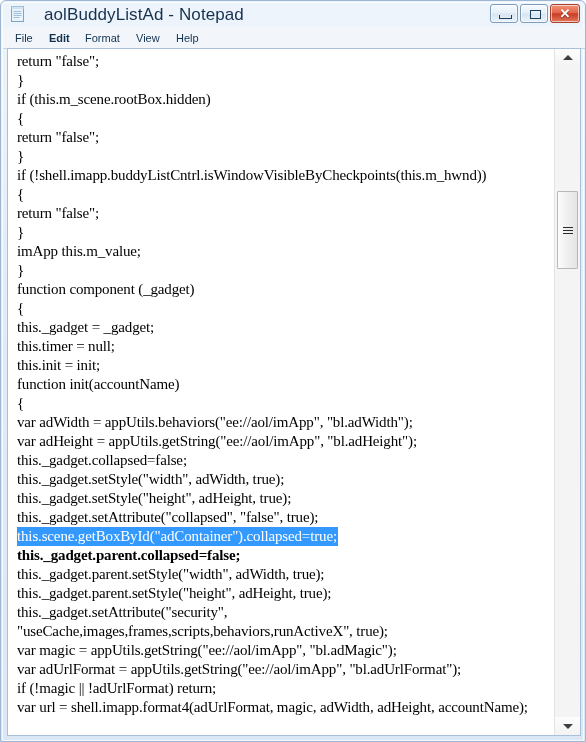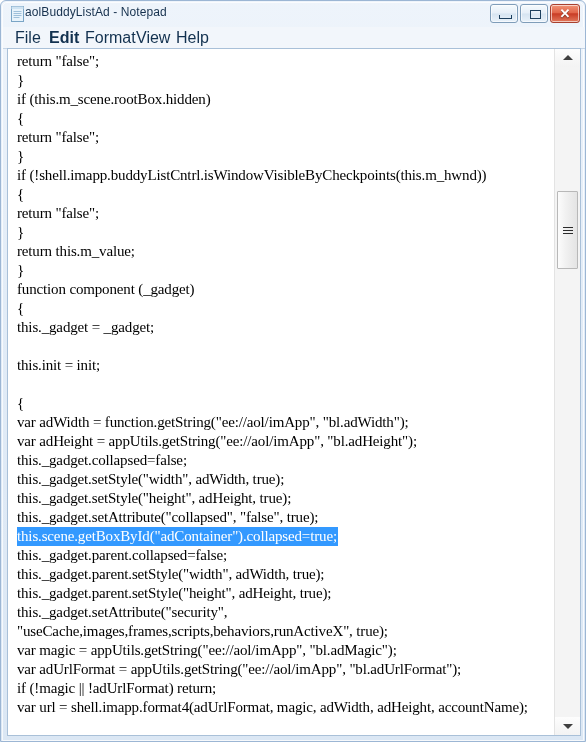--- a/index.html
+++ b/index.html
@@ -42,22 +42,22 @@
     height: 26px;
     box-sizing: border-box;
   }
   #title-icon {
     position: absolute;
     left: 9px; top: 5px;
     width: 15px; height: 16px;
   }
   #title-text {
     position: absolute;
-    left: 24px; top: 4px;
-    font-size: 12px;
+    left: 43px; top: 4px;
+    font-size: 17px;
     color: #16314e;
     white-space: nowrap;
     letter-spacing: 0.1px;
   }
 
   
   .winbtn {
     position: absolute;
     top: 3px;
     height: 19px;
@@ -103,21 +103,21 @@
     left: 2px; top: 26px;
     width: 582px;
     height: 21px;
     background: #f2f6fb;
     border-bottom: 1px solid #c6d5e6;
   }
   .menu-item {
     position: absolute;
     top: 3px;
     height: 16px;
-    font-size: 16px;
+    font-size: 11px;
     color: #12314f;
     padding: 0 3px;
     line-height: 16px;
     white-space: nowrap;
     cursor: default;
   }
 
   
   #client {
     position: absolute;
@@ -252,35 +252,37 @@
         <div class="code-line" style="top: 3px;">return "false";</div>
         <div class="code-line" style="top: 22px;">}</div>
         <div class="code-line" style="top: 41px;">if (this.m_scene.rootBox.hidden)</div>
         <div class="code-line" style="top: 60px;">{</div>
         <div class="code-line" style="top: 79px;">return "false";</div>
         <div class="code-line" style="top: 98px;">}</div>
         <div class="code-line" style="top: 117px;">if (!shell.imapp.buddyListCntrl.isWindowVisibleByCheckpoints(this.m_hwnd))</div>
         <div class="code-line" style="top: 136px;">{</div>
         <div class="code-line" style="top: 155px;">return "false";</div>
         <div class="code-line" style="top: 174px;">}</div>
-        <div class="code-line" style="top: 193px;">return this.m_value;</div>
+        <div class="code-line" style="top: 193px;">imApp this.m_value;</div>
         <div class="code-line" style="top: 212px;">}</div>
         <div class="code-line" style="top: 231px;">function component (_gadget)</div>
         <div class="code-line" style="top: 250px;">{</div>
         <div class="code-line" style="top: 269px;">this._gadget = _gadget;</div>
+        <div class="code-line" style="top: 288px;">this.timer = null;</div>
         <div class="code-line" style="top: 307px;">this.init = init;</div>
+        <div class="code-line" style="top: 326px;">function init(accountName)</div>
         <div class="code-line" style="top: 345px;">{</div>
-        <div class="code-line" style="top: 364px;">var adWidth = function.getString("ee://aol/imApp", "bl.adWidth");</div>
+        <div class="code-line" style="top: 364px;">var adWidth = appUtils.behaviors("ee://aol/imApp", "bl.adWidth");</div>
         <div class="code-line" style="top: 383px;">var adHeight = appUtils.getString("ee://aol/imApp", "bl.adHeight");</div>
         <div class="code-line" style="top: 402px;">this._gadget.collapsed=false;</div>
         <div class="code-line" style="top: 421px;">this._gadget.setStyle("width", adWidth, true);</div>
         <div class="code-line" style="top: 440px;">this._gadget.setStyle("height", adHeight, true);</div>
         <div class="code-line" style="top: 459px;">this._gadget.setAttribute("collapsed", "false", true);</div>
         <div class="code-line selected" style="top: 478px;">this.scene.getBoxById("adContainer").collapsed=true;</div>
-        <div class="code-line" style="top: 497px;">this._gadget.parent.collapsed=false;</div>
+        <div class="code-line" style="top: 497px; font-weight: bold;">this._gadget.parent.collapsed=false;</div>
         <div class="code-line" style="top: 516px;">this._gadget.parent.setStyle("width", adWidth, true);</div>
         <div class="code-line" style="top: 535px;">this._gadget.parent.setStyle("height", adHeight, true);</div>
         <div class="code-line" style="top: 554px;">this._gadget.setAttribute("security",</div>
         <div class="code-line" style="top: 573px;">"useCache,images,frames,scripts,behaviors,runActiveX", true);</div>
         <div class="code-line" style="top: 592px;">var magic = appUtils.getString("ee://aol/imApp", "bl.adMagic");</div>
         <div class="code-line" style="top: 611px;">var adUrlFormat = appUtils.getString("ee://aol/imApp", "bl.adUrlFormat");</div>
         <div class="code-line" style="top: 630px;">if (!magic || !adUrlFormat) return;</div>
         <div class="code-line" style="top: 649px;">var url = shell.imapp.format4(adUrlFormat, magic, adWidth, adHeight, accountName);</div>
       </div>
 

